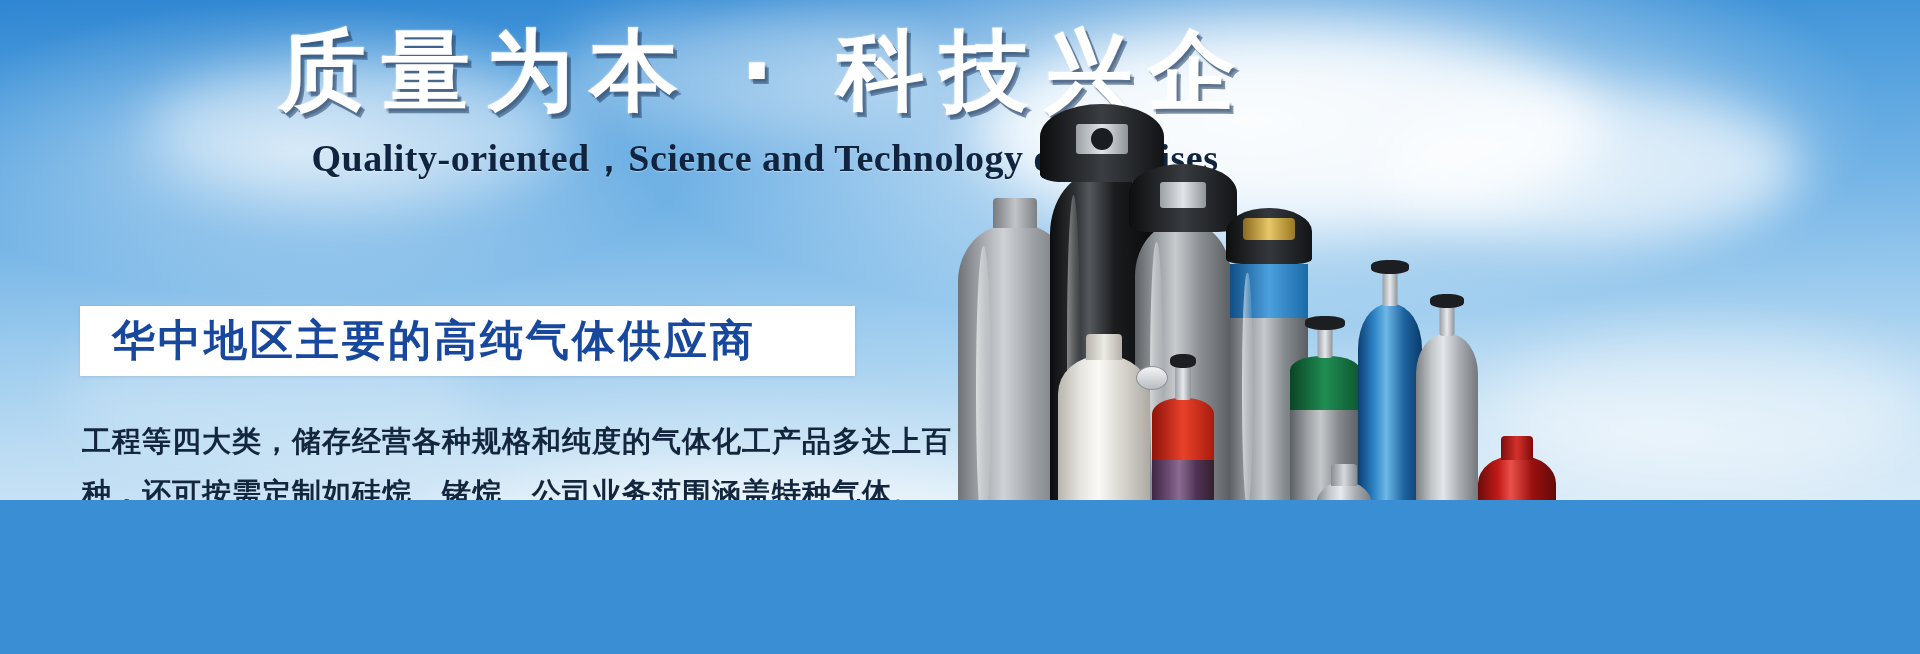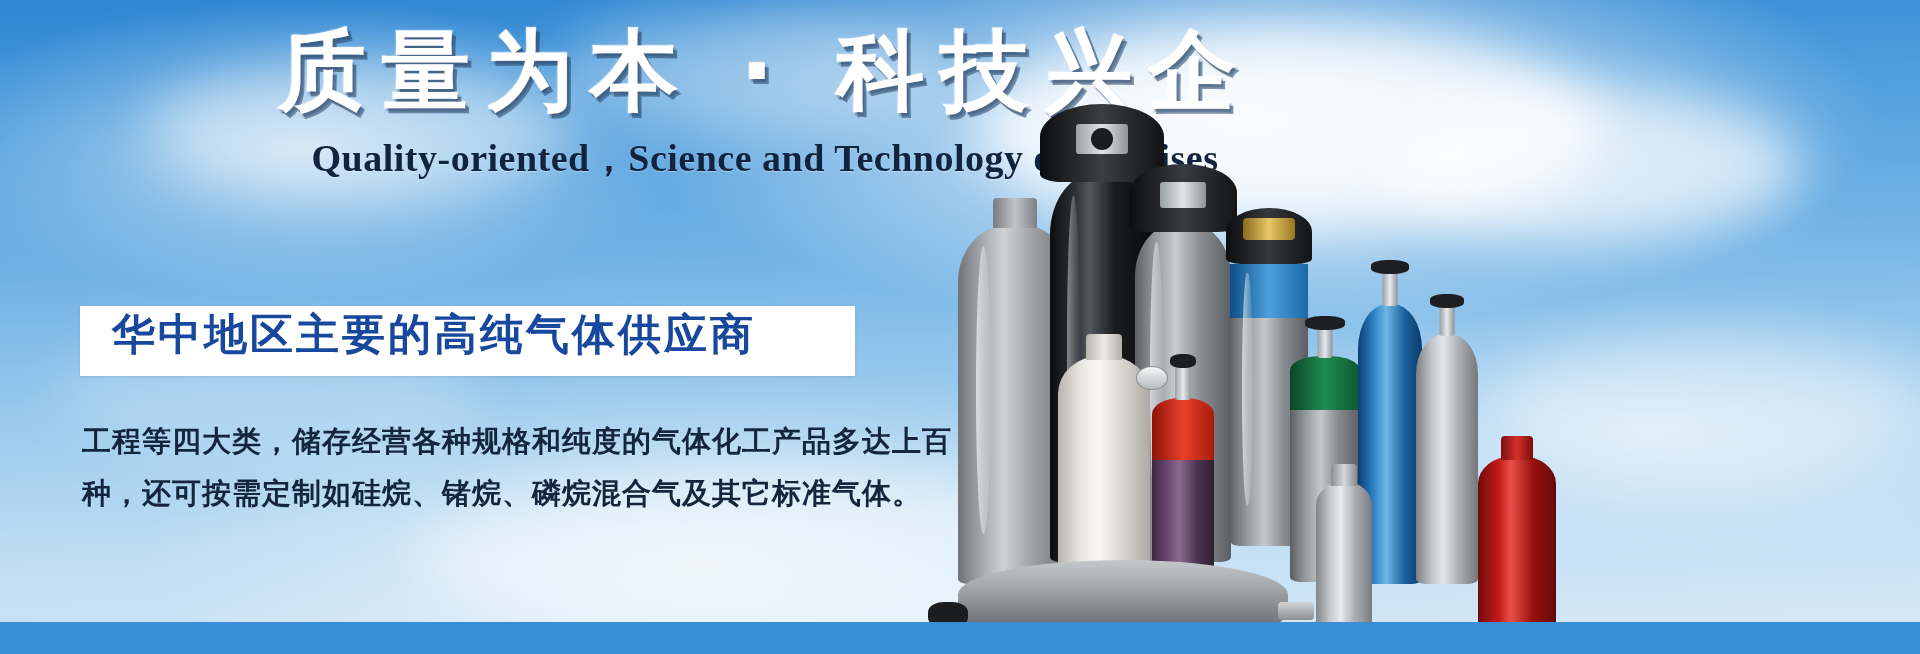--- a/index.html
+++ b/index.html
@@ -2,21 +2,21 @@
 <html><head>
 <meta charset="utf-8">
 <style>
   html,body{margin:0;padding:0;}
   body{
     width:1920px;height:654px;overflow:hidden;
     font-family:"Liberation Sans",sans-serif;
     background:#3a8fd4;
   }
   #banner{
-    position:relative;width:1920px;height:622px;overflow:hidden;
+    position:relative;width:1920px;height:500px;overflow:hidden;
     background:
       radial-gradient(ellipse 900px 300px at 1250px 120px, rgba(255,255,255,.85) 0%, rgba(255,255,255,.45) 35%, rgba(255,255,255,0) 70%),
       radial-gradient(ellipse 520px 200px at 300px 150px, rgba(255,255,255,.60) 0%, rgba(255,255,255,.20) 45%, rgba(255,255,255,0) 75%),
       radial-gradient(ellipse 700px 240px at 700px 560px, rgba(255,255,255,.55) 0%, rgba(255,255,255,.18) 50%, rgba(255,255,255,0) 80%),
       radial-gradient(ellipse 600px 170px at 1650px 430px, rgba(255,255,255,.50) 0%, rgba(255,255,255,.12) 55%, rgba(255,255,255,0) 80%),
       linear-gradient(178deg, #2f86d2 0%, #4c9cdc 18%, #74b4e6 42%, #9ccbee 62%, #bcdcf3 80%, #d4e8f7 100%);
   }
   
   .cloud{position:absolute;border-radius:50%;background:rgba(255,255,255,.55);filter:blur(26px);pointer-events:none;}
   .c1{left:980px;top:30px;width:620px;height:200px;background:rgba(255,255,255,.8);}
@@ -44,21 +44,21 @@
     font-weight:bold;font-size:38px;color:#10243f;white-space:nowrap;
     letter-spacing:.5px;
     text-shadow:0 1px 1px rgba(255,255,255,.35);
   }
 
   
   #whitebox{
     position:absolute;left:80px;top:306px;width:775px;height:70px;
     background:#ffffff;
     box-shadow:0 1px 3px rgba(0,0,0,.10);
-    display:flex;align-items:flex-start;
+    display:flex;align-items:center;
   }
   #whitebox-text{
     font-family:"DejaVu Sans","Liberation Sans",sans-serif;
     font-weight:bold;font-size:43px;color:#18489e;
     letter-spacing:3px;white-space:nowrap;padding-left:32px;
   }
 
   
   #paragraph{
     position:absolute;left:82px;top:415px;width:790px;
@@ -97,21 +97,21 @@
 
   <div id="headline">质量为本 · 科技兴企</div>
   <div id="subtitle">Quality-oriented，Science and Technology enterprises</div>
 
   <div id="whitebox">
     <span id="whitebox-text">华中地区主要的高纯气体供应商</span>
   </div>
 
   <div id="paragraph">
     <div class="line">工程等四大类，储存经营各种规格和纯度的气体化工产品多达上百</div>
-    <div class="line">种，还可按需定制如硅烷、锗烷、磷烷混合气及其它标准气体。</div>
+    <div class="line">种，还可按需定制如硅烷、锗烷、公司业务范围涵盖特种气体。</div>
   </div>
 
   <div id="cylinders">
 
     <div class="cyl" style="left:28px;bottom:70px;width:114px;height:360px;">
       <div class="body" style="height:360px;background:linear-gradient(90deg,#6f7377 0%,#a7abaf 22%,#cfd2d5 40%,#9da1a5 66%,#6b6e72 100%);"></div>
       <div class="shine"></div>
       <div class="neck" style="top:-26px;width:44px;height:30px;background:linear-gradient(90deg,#777b7f,#c2c5c8,#7c8084);"></div>
     </div>
 

